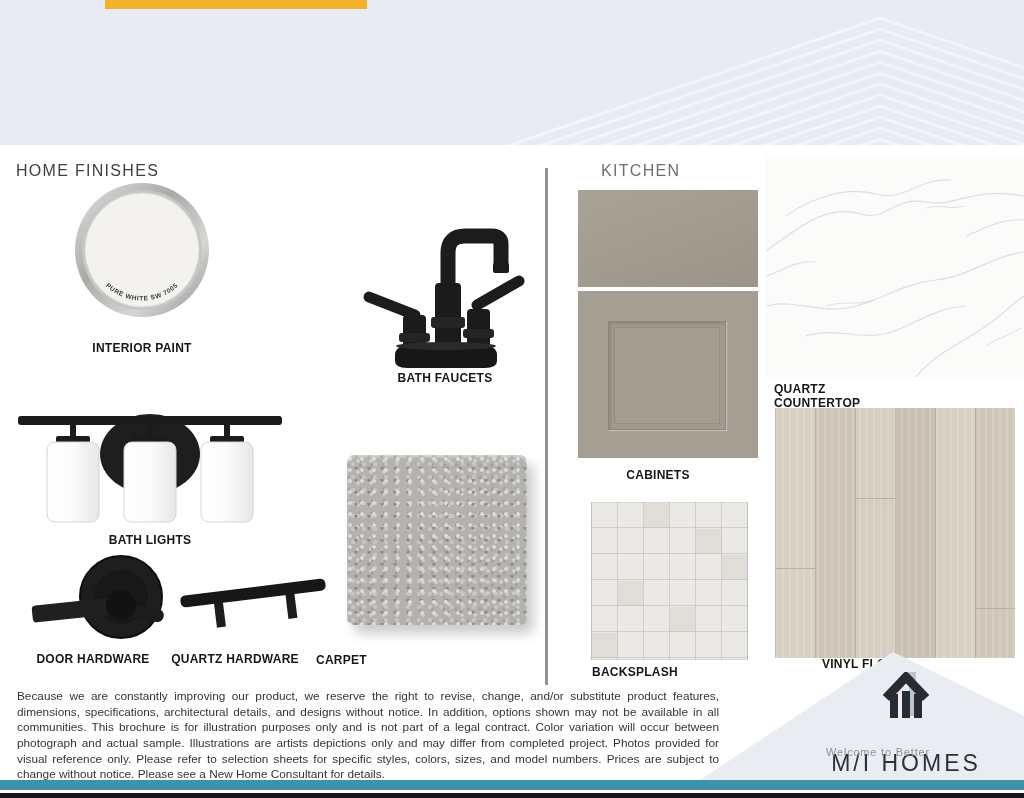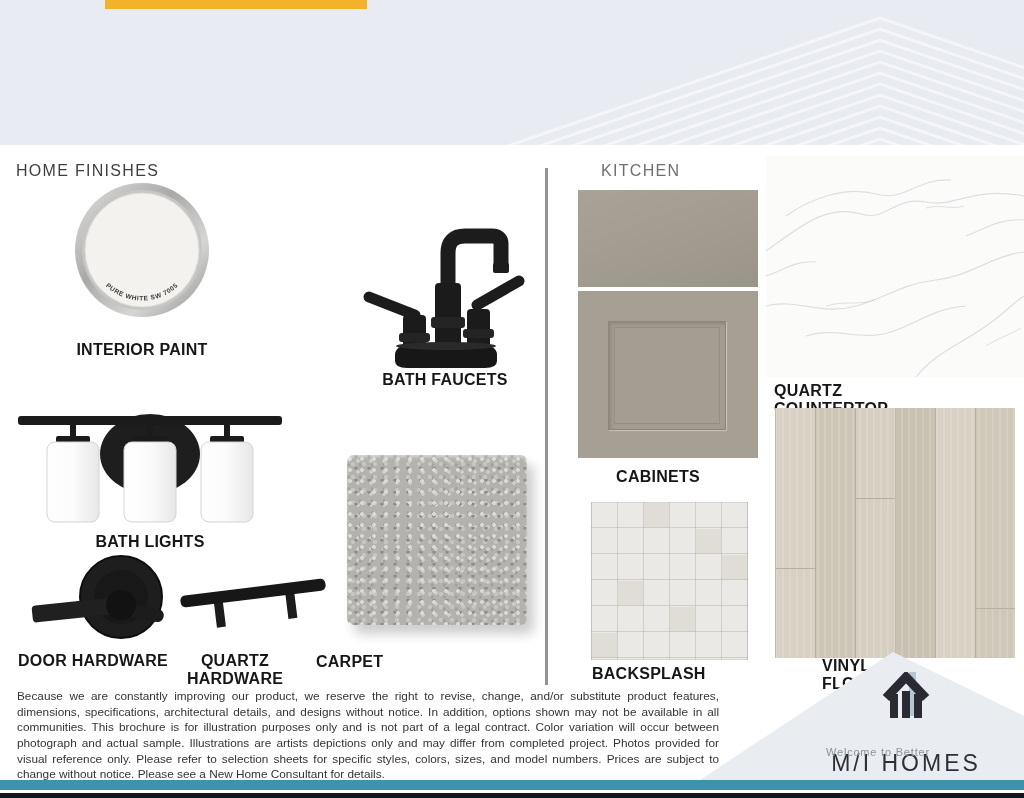--- a/index.html
+++ b/index.html
@@ -13,21 +13,21 @@
               font-size:27px;font-weight:700;letter-spacing:.5px;color:#4a8fb9;}
   .chevrons{position:absolute;right:0;top:0;width:520px;height:145px;}
 
   
   .content{position:absolute;left:0;top:145px;width:868px;height:635px;background:#ffffff;padding-left:46px;}
   .section-heading{position:absolute;font-size:16px;letter-spacing:1.3px;font-weight:400;}
   .heading-finishes{left:16px;top:17px;color:#3f3f3f;}
   .heading-kitchen{left:601px;top:17px;color:#6f6f6f;}
   .divider{position:absolute;left:545px;top:23px;width:3px;height:517px;background:#8f9398;}
 
-  .plabel{position:absolute;font-weight:700;font-size:16px;letter-spacing:.25px;color:#171717;}
+  .plabel{position:absolute;font-weight:700;font-size:12px;letter-spacing:.25px;color:#171717;}
   .tc{text-align:center;}
 
   
   .paint-wrap{position:absolute;left:72px;top:35px;width:140px;height:140px;}
 
   
   .faucet-wrap{position:absolute;left:355px;top:50px;width:180px;height:175px;}
 
   
   .lights-wrap{position:absolute;left:14px;top:253px;width:272px;height:132px;}

